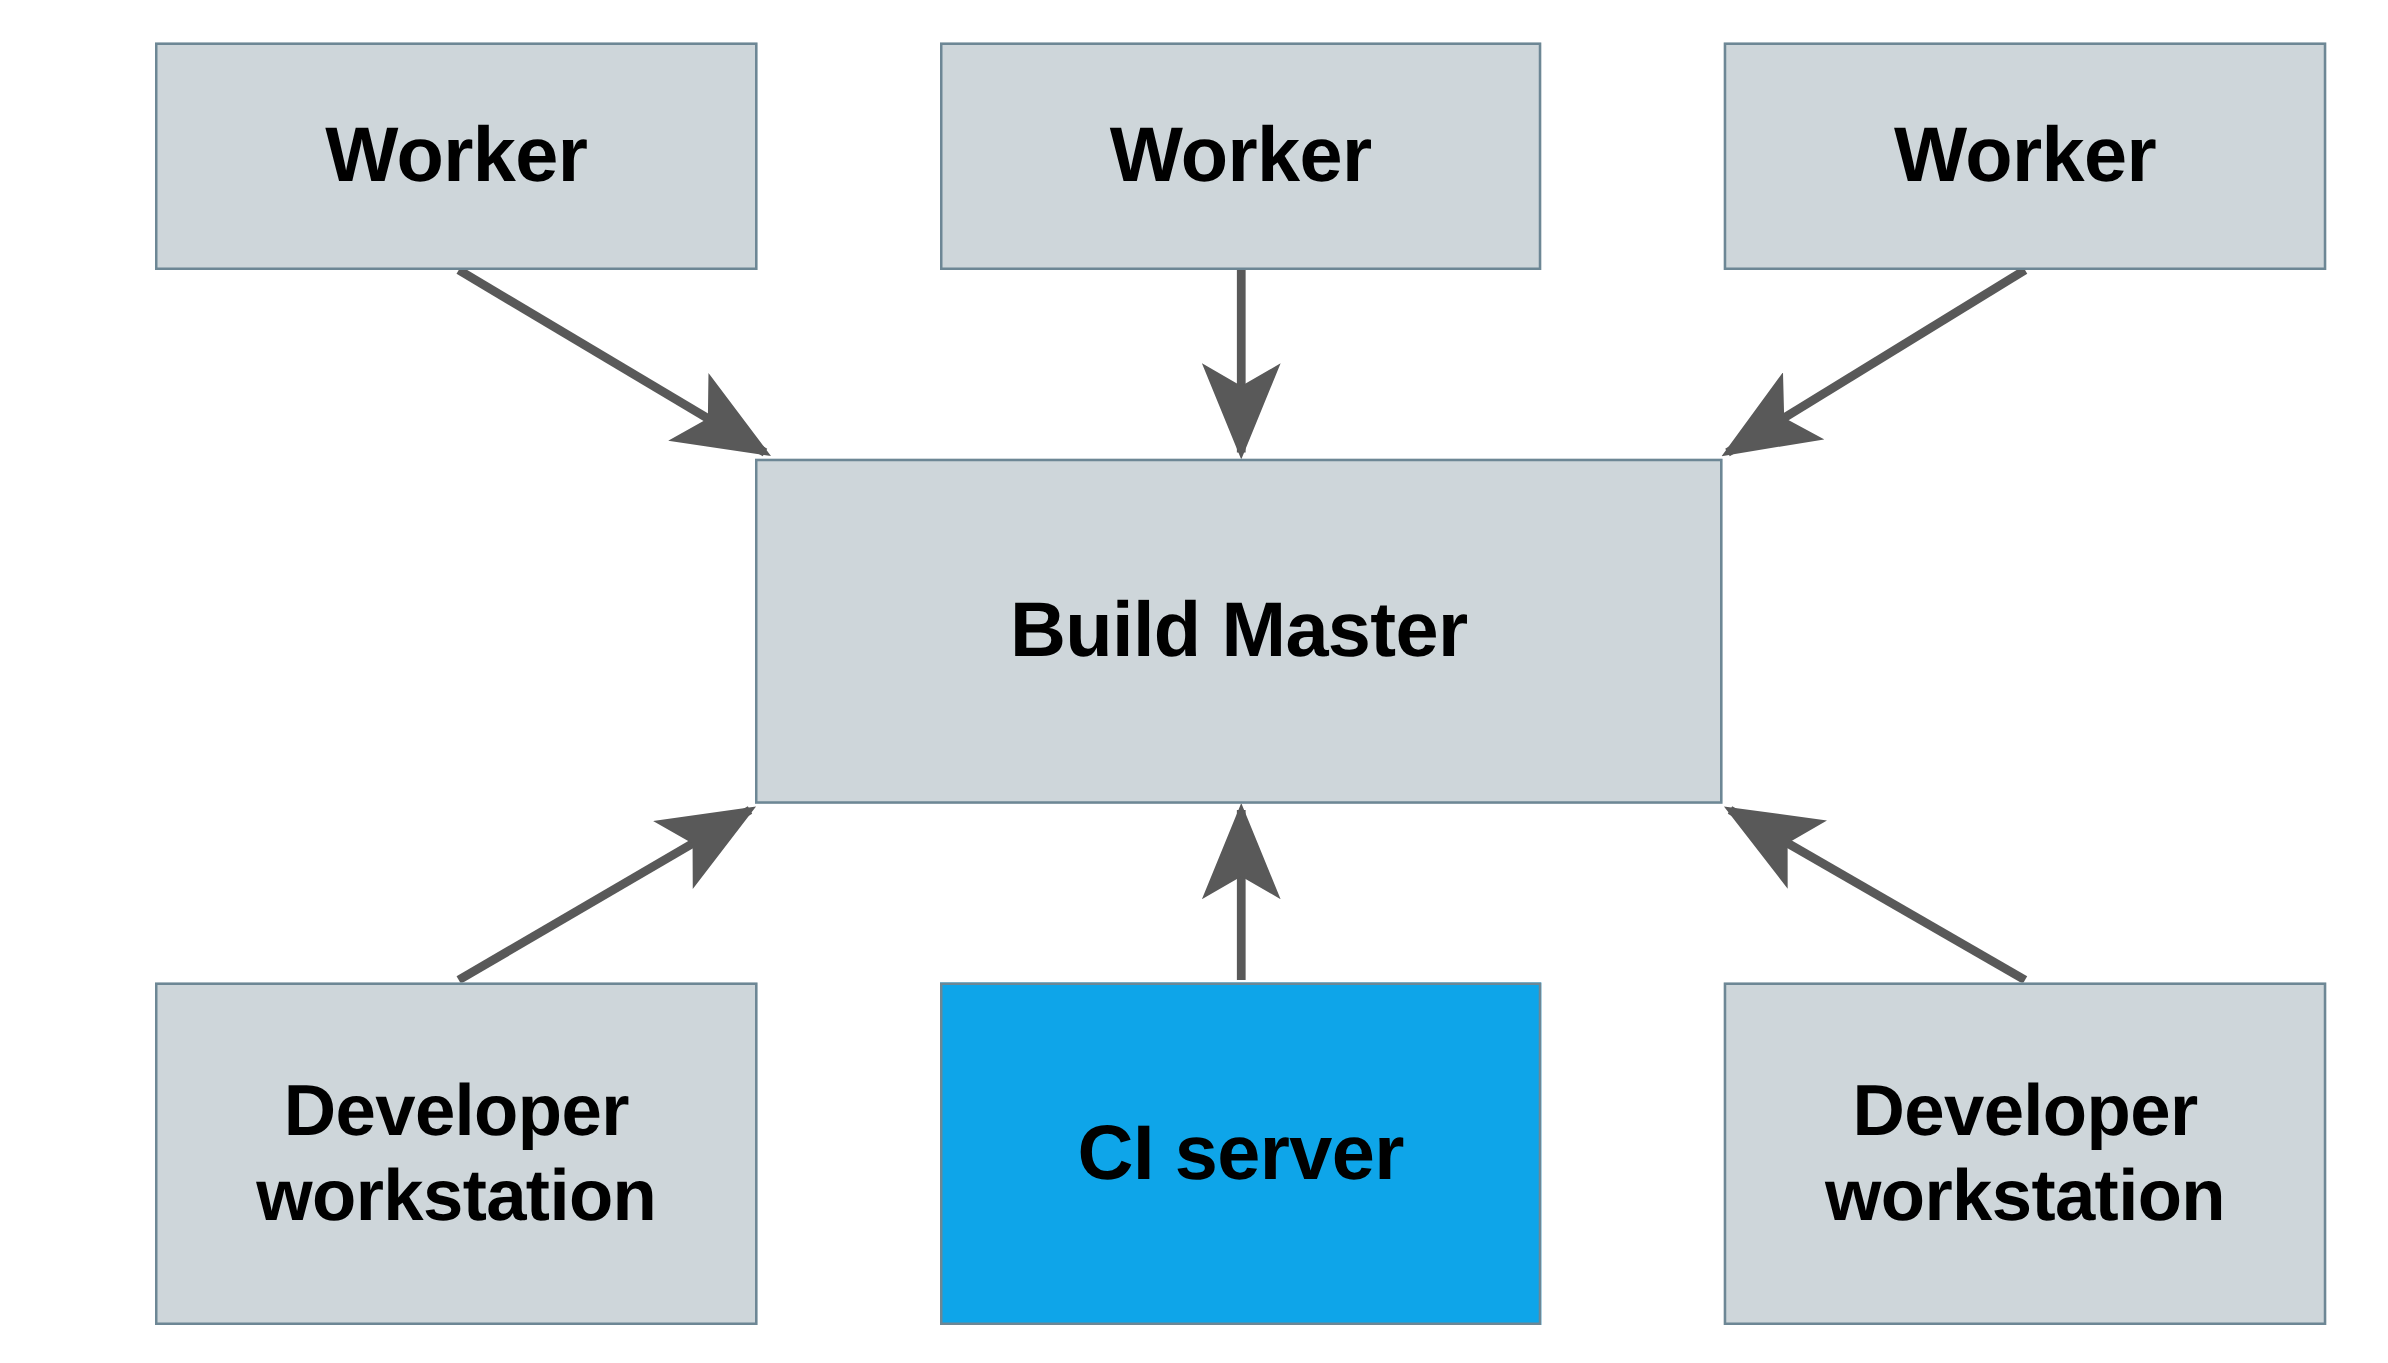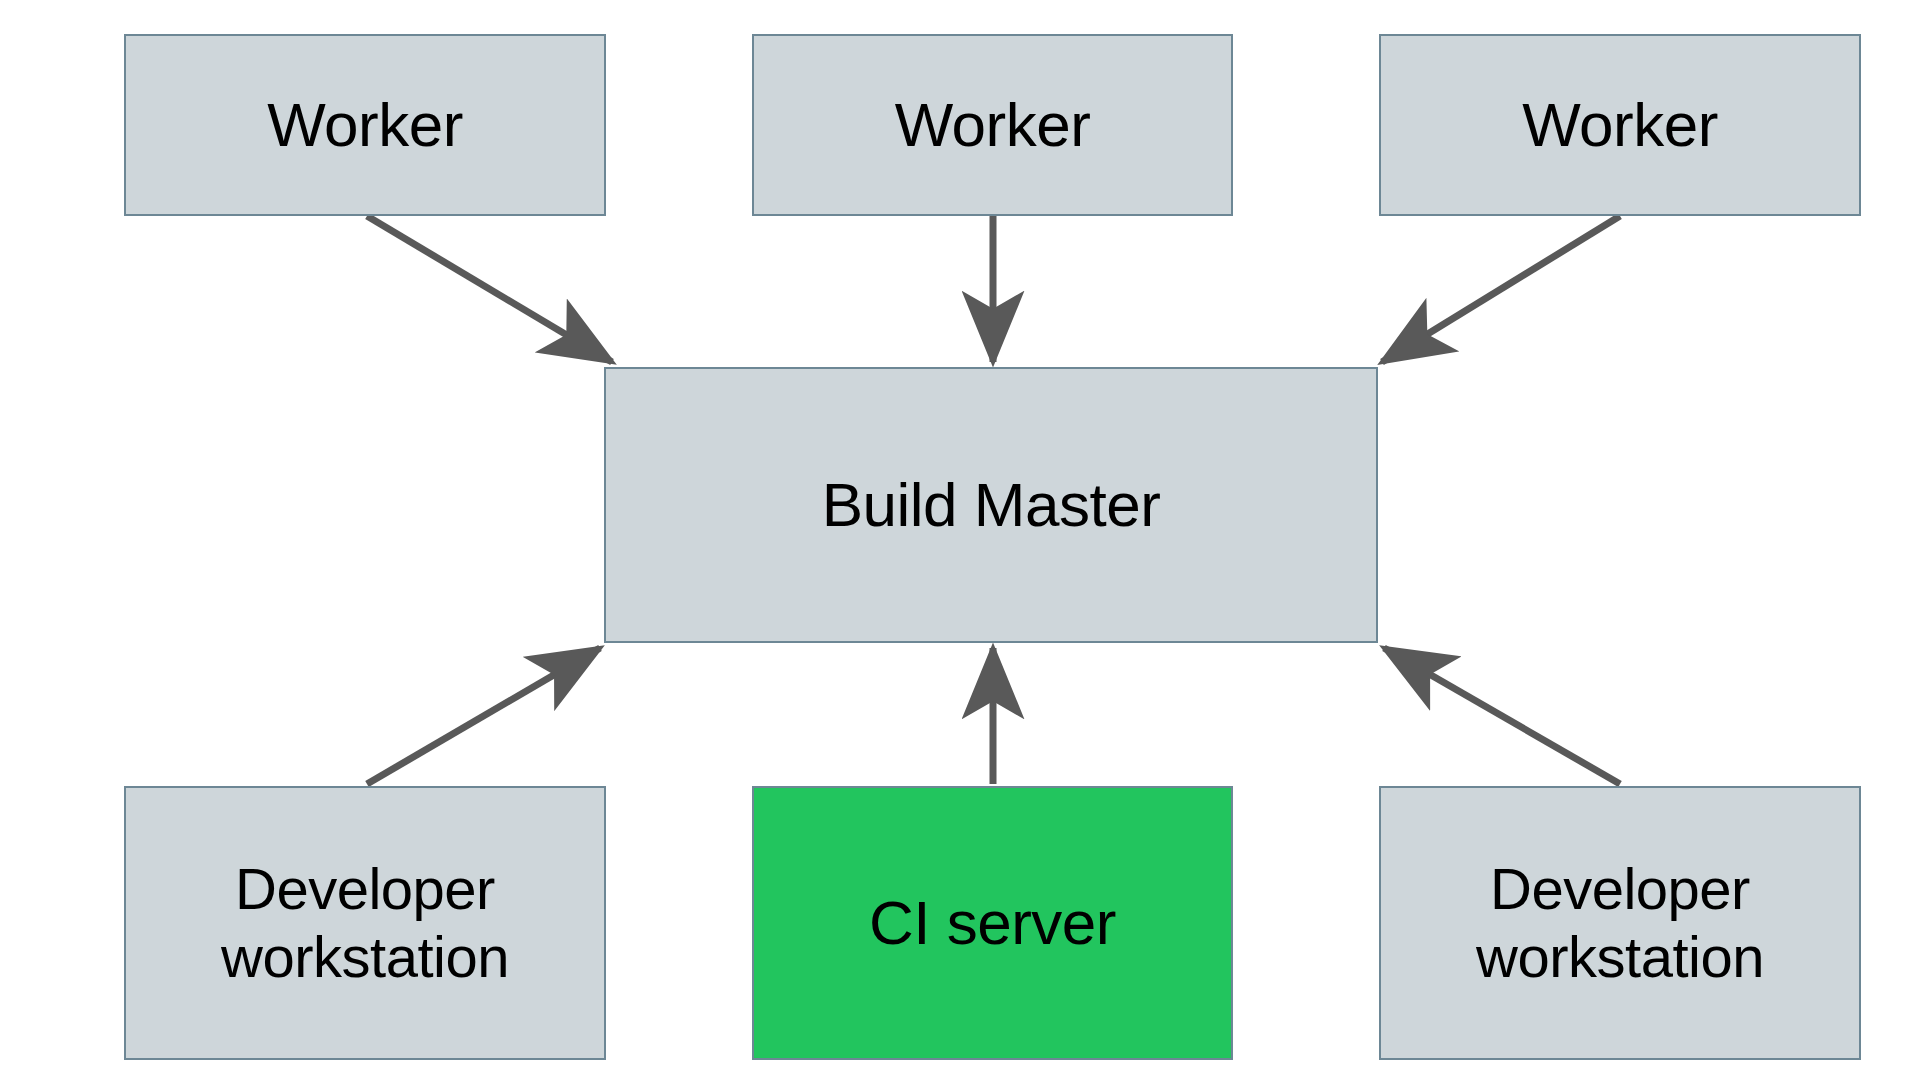--- a/index.html
+++ b/index.html
@@ -31,21 +31,21 @@
     position: absolute;
     box-sizing: border-box;
     background: #ced6da;
     border: 2px solid #6d8795;
     display: flex;
     align-items: center;
     justify-content: center;
     text-align: center;
     color: #000000;
     font-family: "Liberation Sans", sans-serif;
-    font-weight: 400;
+    font-weight: 700;
     line-height: 1.18;
     letter-spacing: -0.5px;
   }
   .node-label {
     display: block;
     padding: 0 10px;
   }
   .node.worker      { font-size: 62px; }
   .node.master      { font-size: 62px; }
   .node.ci          { font-size: 62px; }
@@ -81,21 +81,21 @@
       </div>
       <div class="node worker" style="left: 1379px; top: 34px; width: 482px; height: 182px; background: rgb(206, 214, 218); border-color: rgb(109, 135, 149); color: rgb(0, 0, 0);">
         <span class="node-label">Worker</span>
       </div>
       <div class="node master" style="left: 604px; top: 367px; width: 774px; height: 276px; background: rgb(206, 214, 218); border-color: rgb(109, 135, 149); color: rgb(0, 0, 0); text-align: right;">
         <span class="node-label">Build Master</span>
       </div>
       <div class="node workstation" style="left: 124px; top: 786px; width: 482px; height: 274px; background: rgb(206, 214, 218); border-color: rgb(109, 135, 149); color: rgb(0, 0, 0);">
         <span class="node-label">Developer workstation</span>
       </div>
-      <div class="node ci" style="left: 752px; top: 786px; width: 481px; height: 274px; background: #22c55e; border-color: rgb(109, 135, 149); color: rgb(0, 0, 0);">
+      <div class="node ci" style="left: 752px; top: 786px; width: 481px; height: 274px; background: #0ea5e9; border-color: rgb(109, 135, 149); color: rgb(0, 0, 0);">
         <span class="node-label">CI server</span>
       </div>
       <div class="node workstation" style="left: 1379px; top: 786px; width: 482px; height: 274px; background: rgb(206, 214, 218); border-color: rgb(109, 135, 149); color: rgb(0, 0, 0);">
         <span class="node-label">Developer workstation</span>
       </div>
     </div>
 
 </div>
 
 </body></html>

